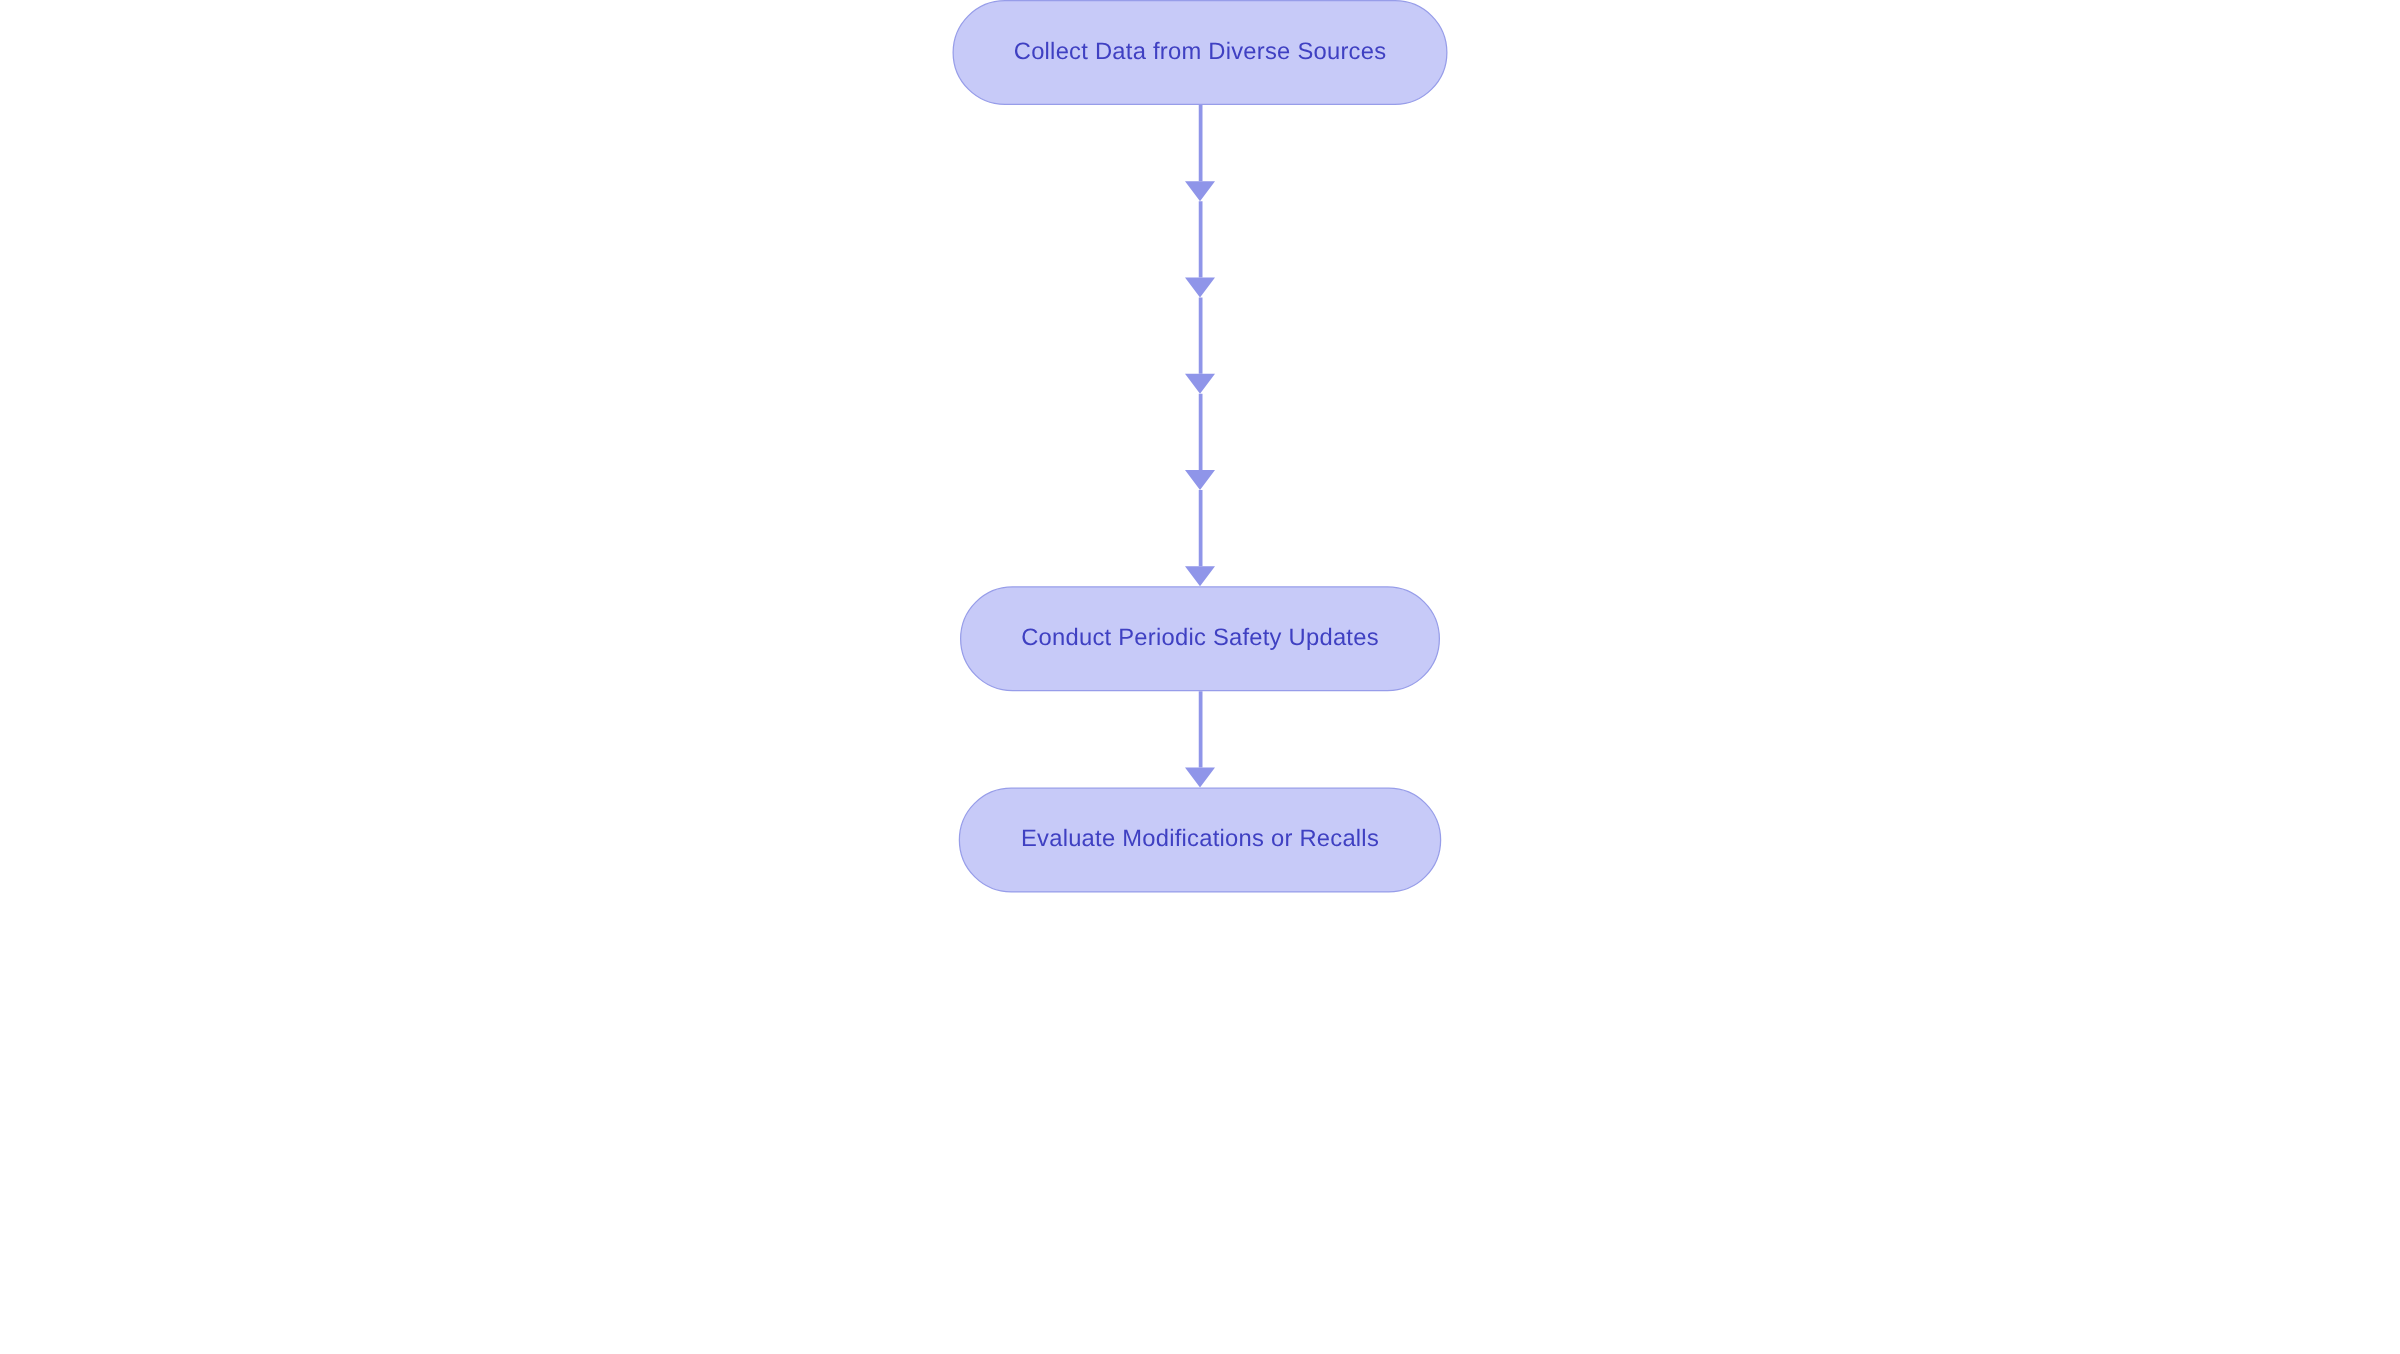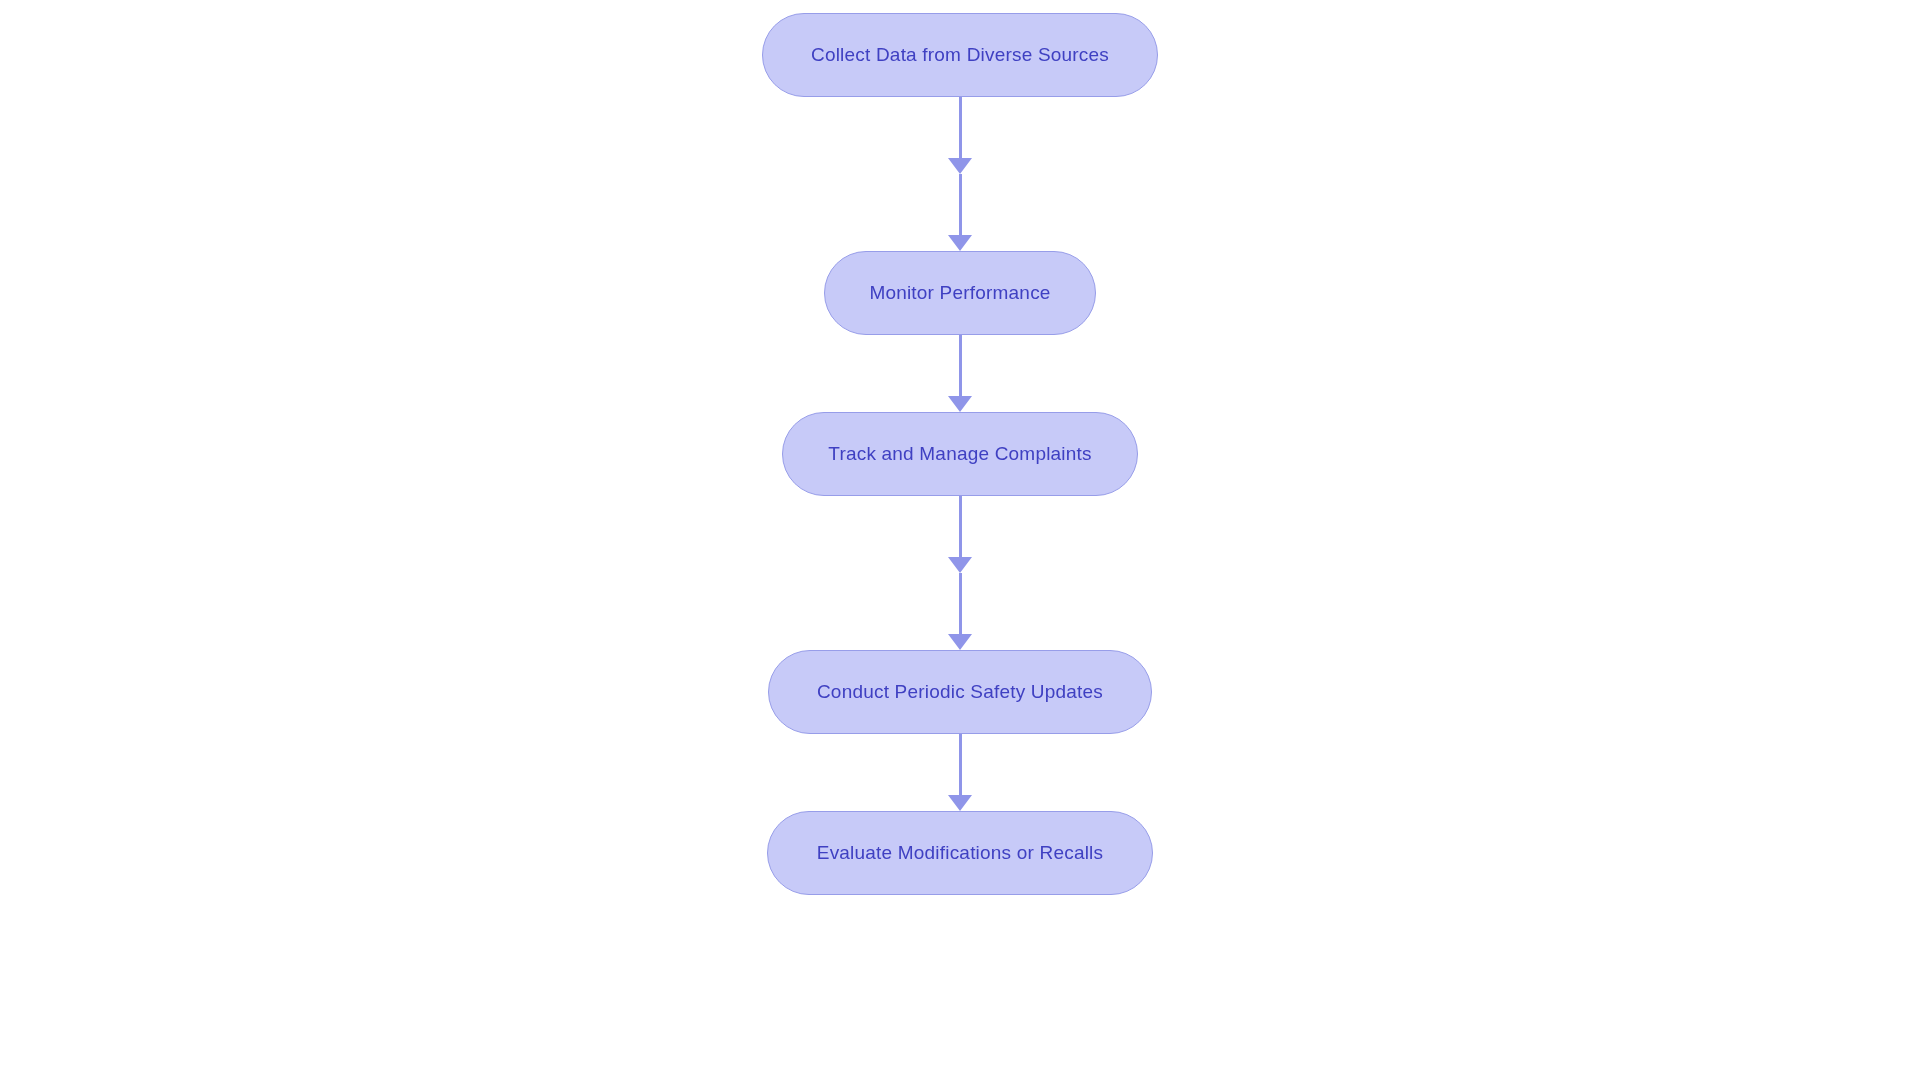--- a/index.html
+++ b/index.html
@@ -14,21 +14,20 @@
   body {
     width: 1920px;
     height: 1083px;
     background: var(--background);
     font-family: "Liberation Sans", "DejaVu Sans", sans-serif;
     overflow: hidden;
   }
   .canvas {
     width: 1920px;
     height: 1083px;
-    padding-top: 13px;
     display: flex;
     flex-direction: column;
     align-items: center;
   }
   .node {
     height: 84px;
     border-radius: 42px;
     background: var(--node-fill);
     border: 1.5px solid var(--node-border);
     display: flex;
@@ -82,32 +81,26 @@
     <div class="line"></div>
     <div class="head"></div>
   </div>
 
 
   <div class="arrow">
     <div class="line"></div>
     <div class="head"></div>
   </div>
 
-  <div class="node w3">
-    <span>Monitor Performance</span>
-  </div>
 
   <div class="arrow">
     <div class="line"></div>
     <div class="head"></div>
   </div>
 
-  <div class="node w4">
-    <span>Track and Manage Complaints</span>
-  </div>
 
   <div class="arrow">
     <div class="line"></div>
     <div class="head"></div>
   </div>
 
 
   <div class="arrow">
     <div class="line"></div>
     <div class="head"></div>

